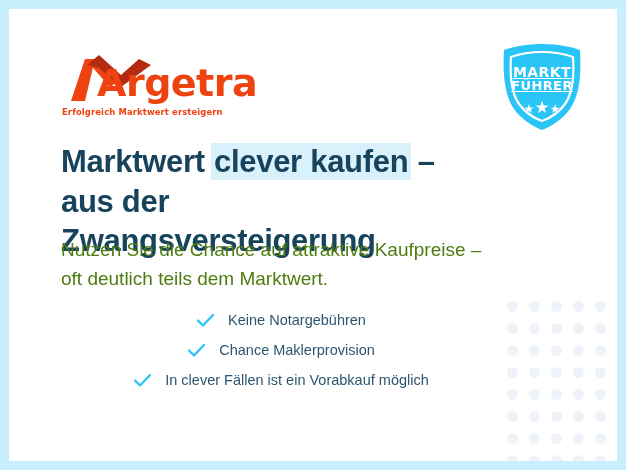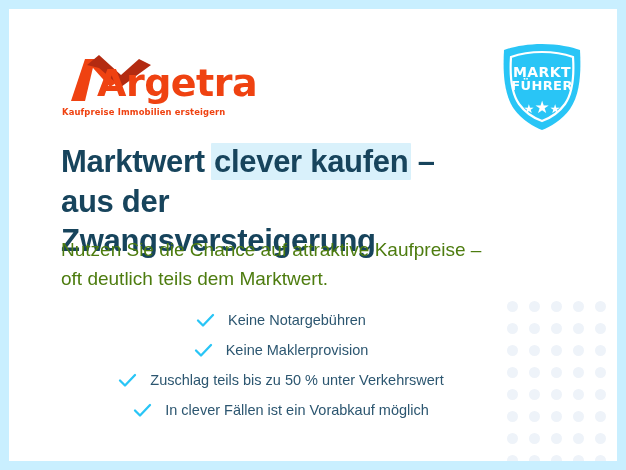--- a/index.html
+++ b/index.html
@@ -86,20 +86,21 @@
     position: absolute;
     left: 0;
     top: 24px;
     width: 92px;
     text-align: center;
     color: #ffffff;
     font-weight: bold;
     line-height: 1.02;
     letter-spacing: 0.4px;
     font-family: "DejaVu Sans", sans-serif;
+    text-decoration: underline;
   }
   .badge-text .l1 { display: block; font-size: 14px; }
   .badge-text .l2 { display: block; font-size: 13px; }
   .badge-stars {
     position: absolute;
     left: 0;
     top: 58px;
     width: 92px;
     text-align: center;
     color: #ffffff;
@@ -212,21 +213,21 @@
       <div class="dot"></div>
     </div>
 
   <div class="logo">
     <svg class="logo-mark" width="150" height="56" viewBox="0 0 150 56">
       <polygon points="10,50 24,8 34,8 24,50" fill="#ef4211"></polygon>
       <polygon points="24,8 34,8 58,30 49,36" fill="#ef4211"></polygon>
       <polygon points="26,14 38,4 60,24 78,8 90,14 60,36 38,17" fill="#b32b11"></polygon>
     </svg>
     <div class="logo-word">Argetra</div>
-    <div class="logo-tag">Kaufpreise Immobilien ersteigern</div>
+    <div class="logo-tag">Erfolgreich Marktwert ersteigern</div>
   </div>
 
   <div class="badge">
     <svg width="92" height="92" viewBox="0 0 92 92">
       <path d="M46 3 C62 3 76 6 84 9 C85 28 85 52 74 68 C66 79 54 86 46 89 C38 86 26 79 18 68 C7 52 7 28 8 9 C16 6 30 3 46 3 Z" fill="#29c5f6"></path>
       <path d="M46 11 C59 11 70 13.5 77 16 C78 31 78 50 69 63 C62.5 72 53 77.5 46 80 C39 77.5 29.5 72 23 63 C14 50 14 31 15 16 C22 13.5 33 11 46 11 Z" fill="none" stroke="#ffffff" stroke-width="2.2"></path>
     </svg>
     <div class="badge-text">
       <span class="l1">MARKT</span>
       <span class="l2">FÜHRER</span>
@@ -254,29 +255,21 @@
           </svg>
       </span>
       <span class="bullet-label">Keine Notargebühren</span>
     </div>
     <div class="bullet">
       <span class="check">
         <svg width="19" height="15" viewBox="0 0 19 15">
             <path d="M2 7.5 L7 12.5 L17 2" fill="none" stroke="#29c5f6" stroke-width="2.3" stroke-linecap="round" stroke-linejoin="round"></path>
           </svg>
       </span>
-      <span class="bullet-label">Keine Maklerprovision</span>
-    </div>
-    <div class="bullet">
-      <span class="check">
-        <svg width="19" height="15" viewBox="0 0 19 15">
-            <path d="M2 7.5 L7 12.5 L17 2" fill="none" stroke="#29c5f6" stroke-width="2.3" stroke-linecap="round" stroke-linejoin="round"></path>
-          </svg>
-      </span>
-      <span class="bullet-label">Zuschlag teils bis zu 50 % unter Verkehrswert</span>
+      <span class="bullet-label">Chance Maklerprovision</span>
     </div>
     <div class="bullet">
       <span class="check">
         <svg width="19" height="15" viewBox="0 0 19 15">
             <path d="M2 7.5 L7 12.5 L17 2" fill="none" stroke="#29c5f6" stroke-width="2.3" stroke-linecap="round" stroke-linejoin="round"></path>
           </svg>
       </span>
       <span class="bullet-label">In clever Fällen ist ein Vorabkauf möglich</span>
     </div>
   </div>

